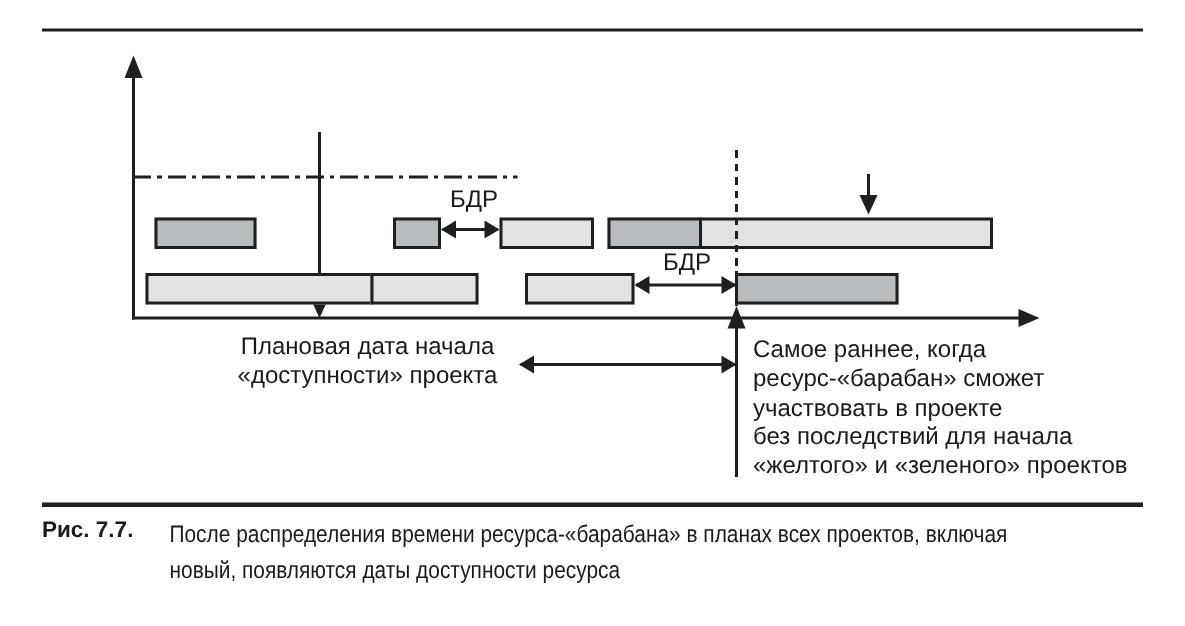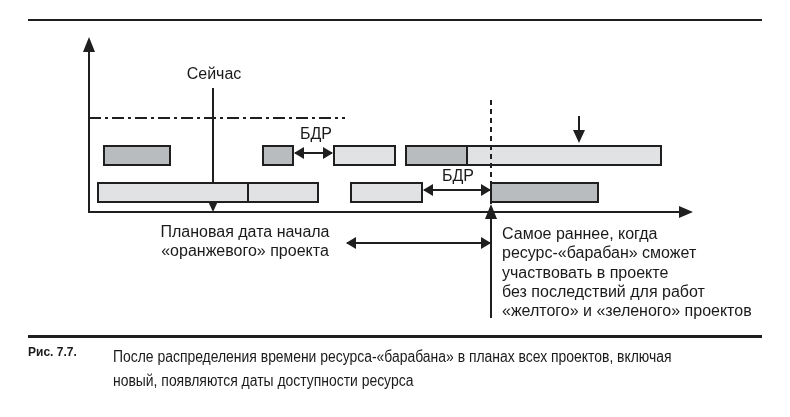--- a/index.html
+++ b/index.html
@@ -34,41 +34,40 @@
   .darrow::before, .darrow::after {
     content:""; position:absolute; top:-5px; width:0; height:0;
     border-top:6px solid transparent; border-bottom:6px solid transparent;
   }
   .darrow::before { left:-1px; border-right:10px solid #1f1f1f; }
   .darrow::after  { right:-1px; border-left:10px solid #1f1f1f; }
   
   .lbl { position:absolute; font-size:16px; line-height:19px; white-space:pre-line; }
   .center { text-align:center; }
   .lbl.block { line-height:19.3px; }
-  .caption-num { position:absolute; font-size:12px; font-weight:bold; white-space:nowrap; }
+  .caption-num { position:absolute; font-size:15px; font-weight:bold; white-space:nowrap; }
   .caption-text {
     position:absolute; font-size:16px; line-height:24px; white-space:pre-line;
     transform:scaleX(0.87); transform-origin:0 0; width:770px;
   }
 </style>
 </head>
 <body>
 
 <div class="page">
 
   <div class="rule" style="left:28px; top:19px; width:734px; height:2px;"></div>
 
   <div class="vline" style="left:88px; top:48px; height:165px;"></div>
   <div class="head up" style="left:83px; top:37px;"></div>
   <div class="hline" style="left:88px; top:211px; width:592px;"></div>
   <div class="head right" style="left:679px; top:206px;"></div>
 
   <div class="dashdot" style="left:89px; top:117px; width:256px;"></div>
 
-  <div class="lbl center" style="left:154px; top:64px; width:120px;">Сейчас</div>
   <div class="vline" style="left:212px; top:88px; height:112px;"></div>
   <div class="head down" style="left:207px; top:199px;"></div>
 
   <div class="bar dark" style="left:103px; width:68px;"></div>
   <div class="bar dark" style="left:262px; width:32px;"></div>
   <div class="lbl center" style="left:286px; top:124px; width:60px;">БДР</div>
   <div class="darrow" style="left:295px; top:152px; width:37px;"></div>
   <div class="bar light" style="left:333px; width:63px;"></div>
   <div class="bar dark" style="left:405px; width:63px;"></div>
   <div class="bar light" style="left:466px; width:196px;"></div>
@@ -79,29 +78,29 @@
   <div class="head down" style="left:573px; top:130px;"></div>
 
   <div class="bar r2 light" style="left:97px;  width:152px;"></div>
   <div class="bar r2 light" style="left:247px; width:72px;"></div>
   <div class="bar r2 light" style="left:350px; width:73px;"></div>
   <div class="lbl center" style="left:428px; top:166px; width:60px;">БДР</div>
   <div class="darrow" style="left:424px; top:189px; width:66px;"></div>
   <div class="bar r2 dark" style="left:490px; width:109px;"></div>
 
   <div class="lbl center" style="left:145px; top:222px; width:200px;">Плановая дата начала
-«оранжевого» проекта</div>
+«доступности» проекта</div>
   <div class="darrow" style="left:347px; top:242px; width:143px;"></div>
 
   <div class="vline" style="left:490px; top:212px; height:106px;"></div>
   <div class="head up" style="left:485px; top:204px;"></div>
   <div class="lbl block" style="left:502px; top:224px; width:280px;">Самое раннее, когда
 ресурс-«барабан» сможет
 участвовать в проекте
-без последствий для работ
+без последствий для начала
 «желтого» и «зеленого» проектов</div>
 
   <div class="rule" style="left:28px; top:335px; width:734px; height:3px;"></div>
   <div class="caption-num" style="left:28px; top:345px;">Рис. 7.7.</div>
   <div class="caption-text" style="left:113px; top:345px;">После распределения времени ресурса-«барабана» в планах всех проектов, включая
 новый, появляются даты доступности ресурса</div>
 
 </div>
 
 </body></html>

